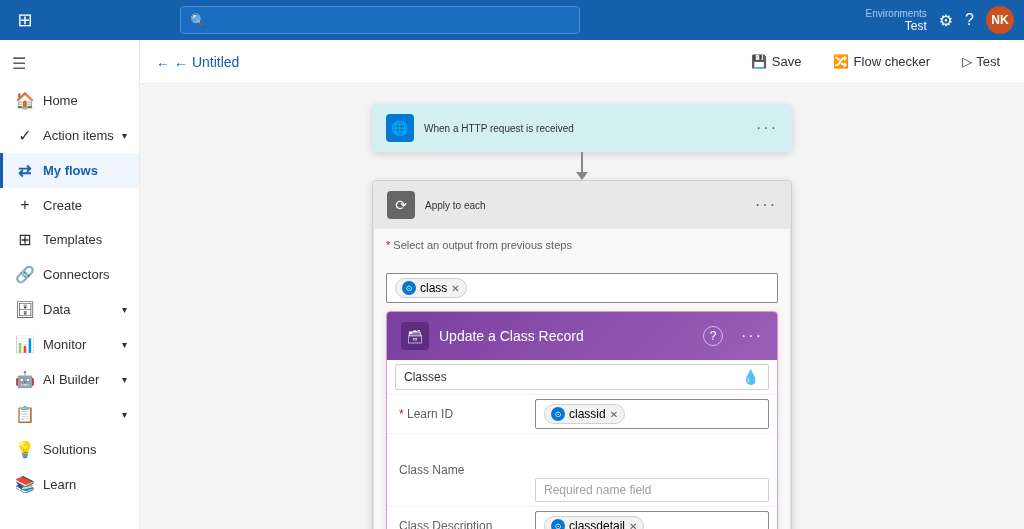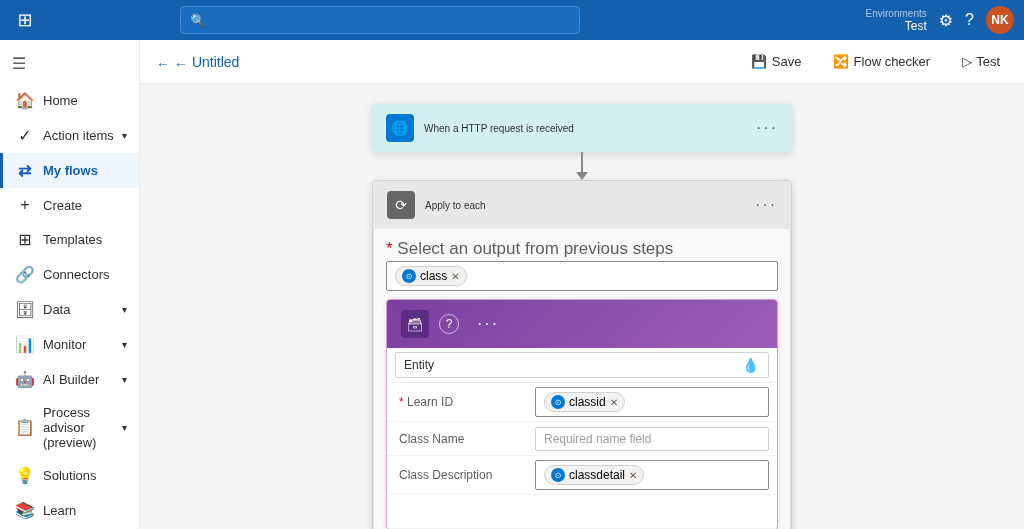--- a/index.html
+++ b/index.html
@@ -240,23 +240,23 @@
 
     
     .apply-node-body {
       background: #f9f9f9;
       border: 1px solid #e0e0e0;
       border-top: none;
       padding: 10px 12px;
     }
 
     .select-output-label {
-      font-size: 17px;
+      font-size: 11px;
       color: #605e5c;
-      margin-bottom: 2px;
+      margin-bottom: 22px;
     }
     .select-output-label::before { content: '* '; color: #c50f1f; }
 
     .token-input {
       border: 1px solid #8a8886;
       border-radius: 2px;
       padding: 4px 8px;
       display: flex;
       align-items: center;
       gap: 6px;
@@ -380,20 +380,21 @@
     .field-input {
       width: 100%;
       border: 1px solid #d2d0ce;
       border-radius: 2px;
       padding: 4px 8px;
       font-size: 12px;
       color: #323130;
       background: white;
       display: flex;
       align-items: center;
+      margin-top: 40px;
     }
 
     .field-input-placeholder {
       color: #a19f9d;
       font-size: 12px;
     }
 
     .entity-input {
       border: 1px solid #d2d0ce;
       border-radius: 2px;
@@ -473,21 +474,20 @@
       <span>Monitor</span>
       <span class="chevron">▾</span>
     </div>
     <div class="sidebar-item">
       <span class="icon">🤖</span>
       <span>AI Builder</span>
       <span class="chevron">▾</span>
     </div>
     <div class="sidebar-item">
       <span class="icon">📋</span>
-      <span>Process advisor (preview)</span>
       <span class="chevron">▾</span>
     </div>
     <div class="sidebar-item">
       <span class="icon">💡</span>
       <span>Solutions</span>
     </div>
     <div class="sidebar-item">
       <span class="icon">📚</span>
       <span>Learn</span>
     </div>
@@ -544,29 +544,30 @@
               <div class="token">
                 <div class="token-icon">⊙</div>
                 <span>class</span>
                 <span class="token-remove">✕</span>
               </div>
             </div>
 
             <div class="update-node">
               <div class="update-node-header">
                 <div class="update-node-icon">🗃</div>
+                <span class="update-node-title">Update a Class Record</span>
                 <div class="update-node-help">?</div>
                 <span class="update-node-more" style="margin-left:8px;">···</span>
               </div>
               <div class="update-node-body">
 
                 <div class="field-row">
                   <div class="field-value">
                     <div class="entity-input">
-                      <span class="entity-input-text">Entity</span>
+                      <span class="entity-input-text">Classes</span>
                       <span class="entity-input-icon">💧</span>
                     </div>
                   </div>
                 </div>
 
                 <div class="field-row">
                   <div class="field-label required">Learn ID</div>
                   <div class="field-value">
                     <div class="token-input" style="width:100%;">
                       <div class="token">

